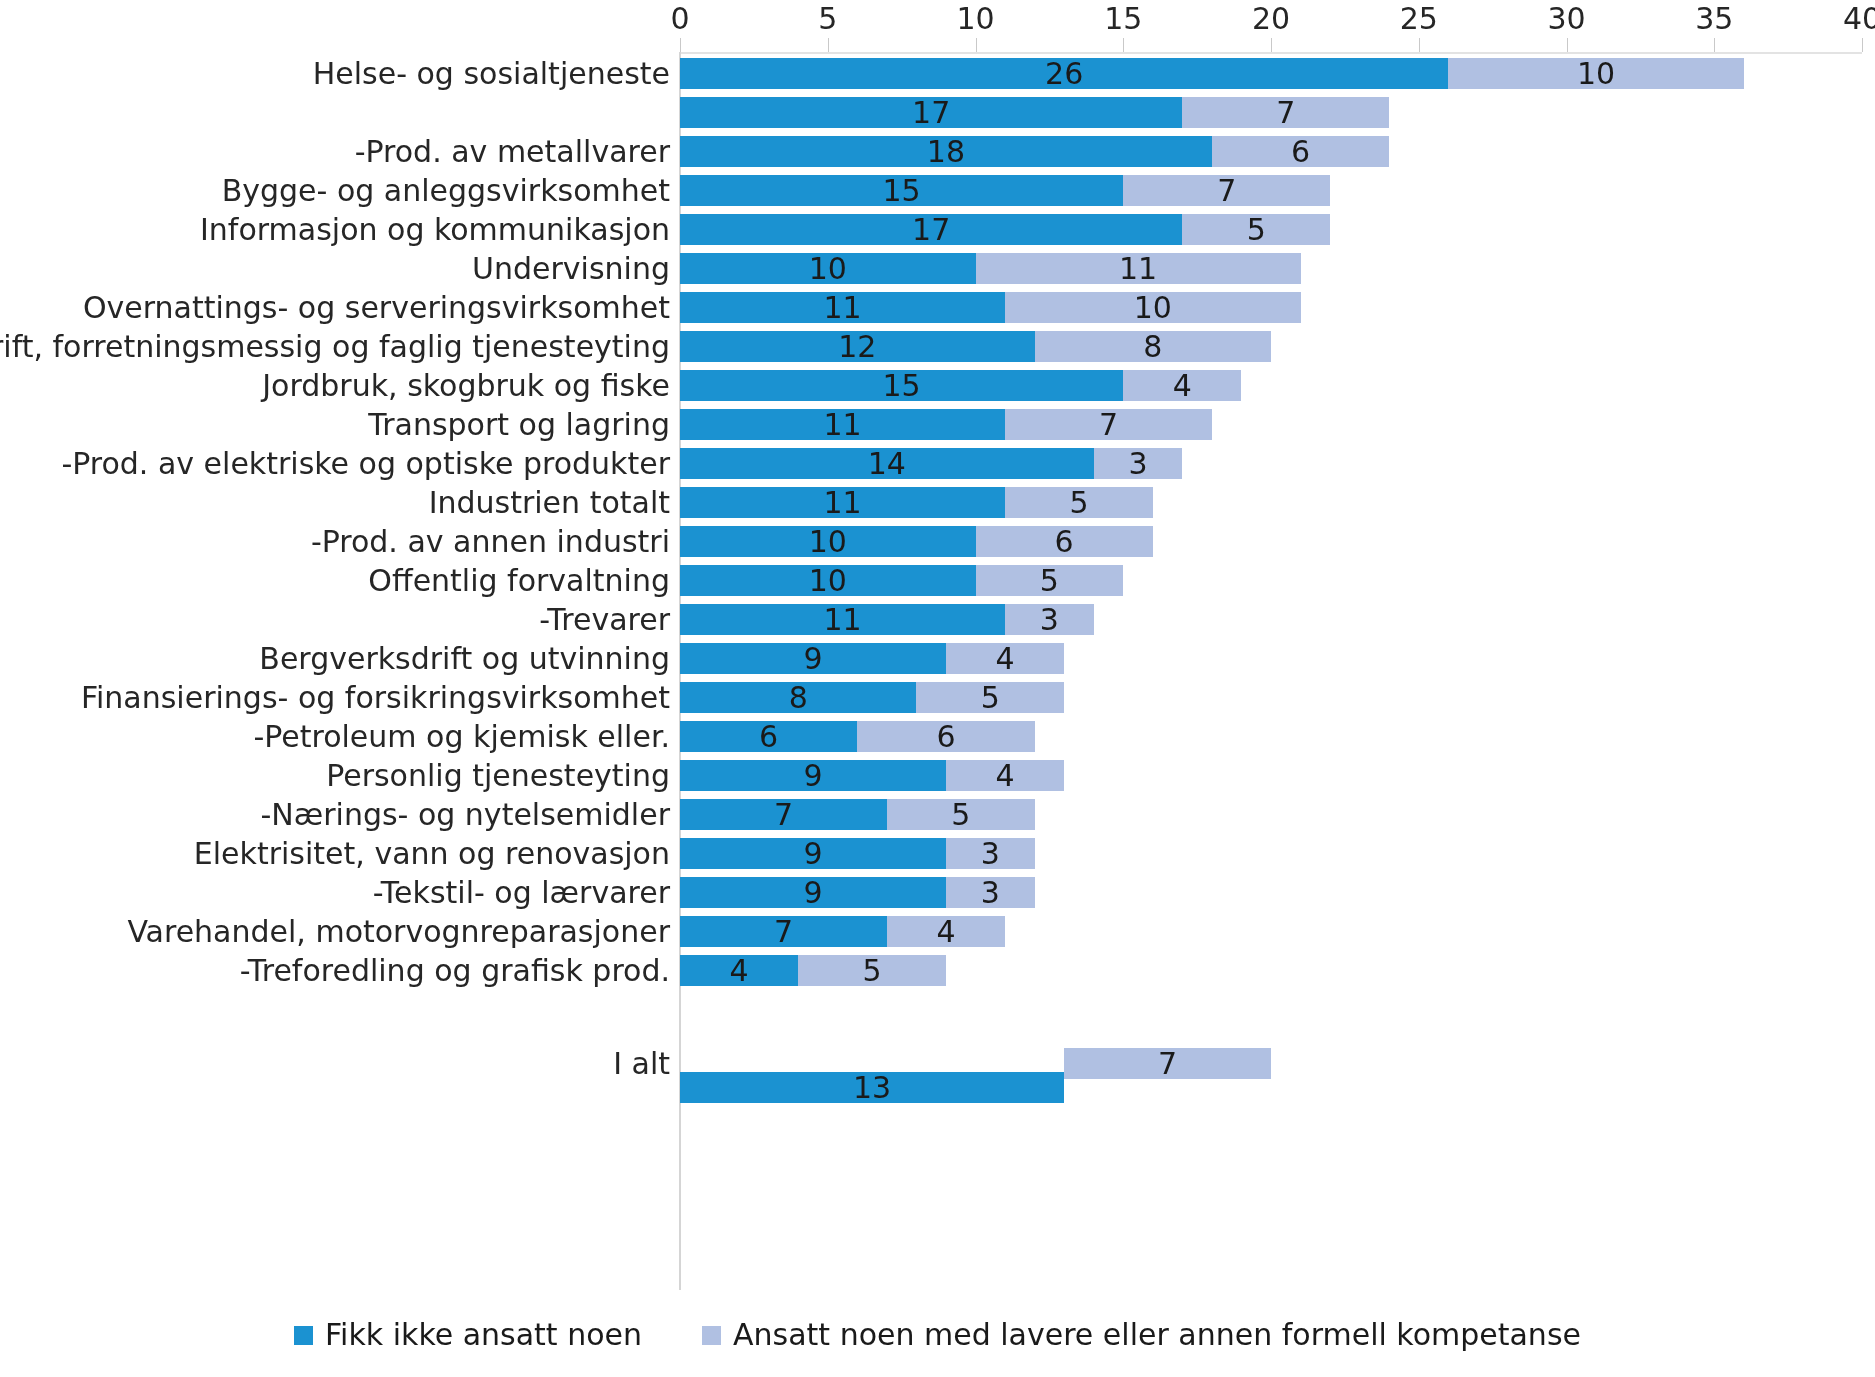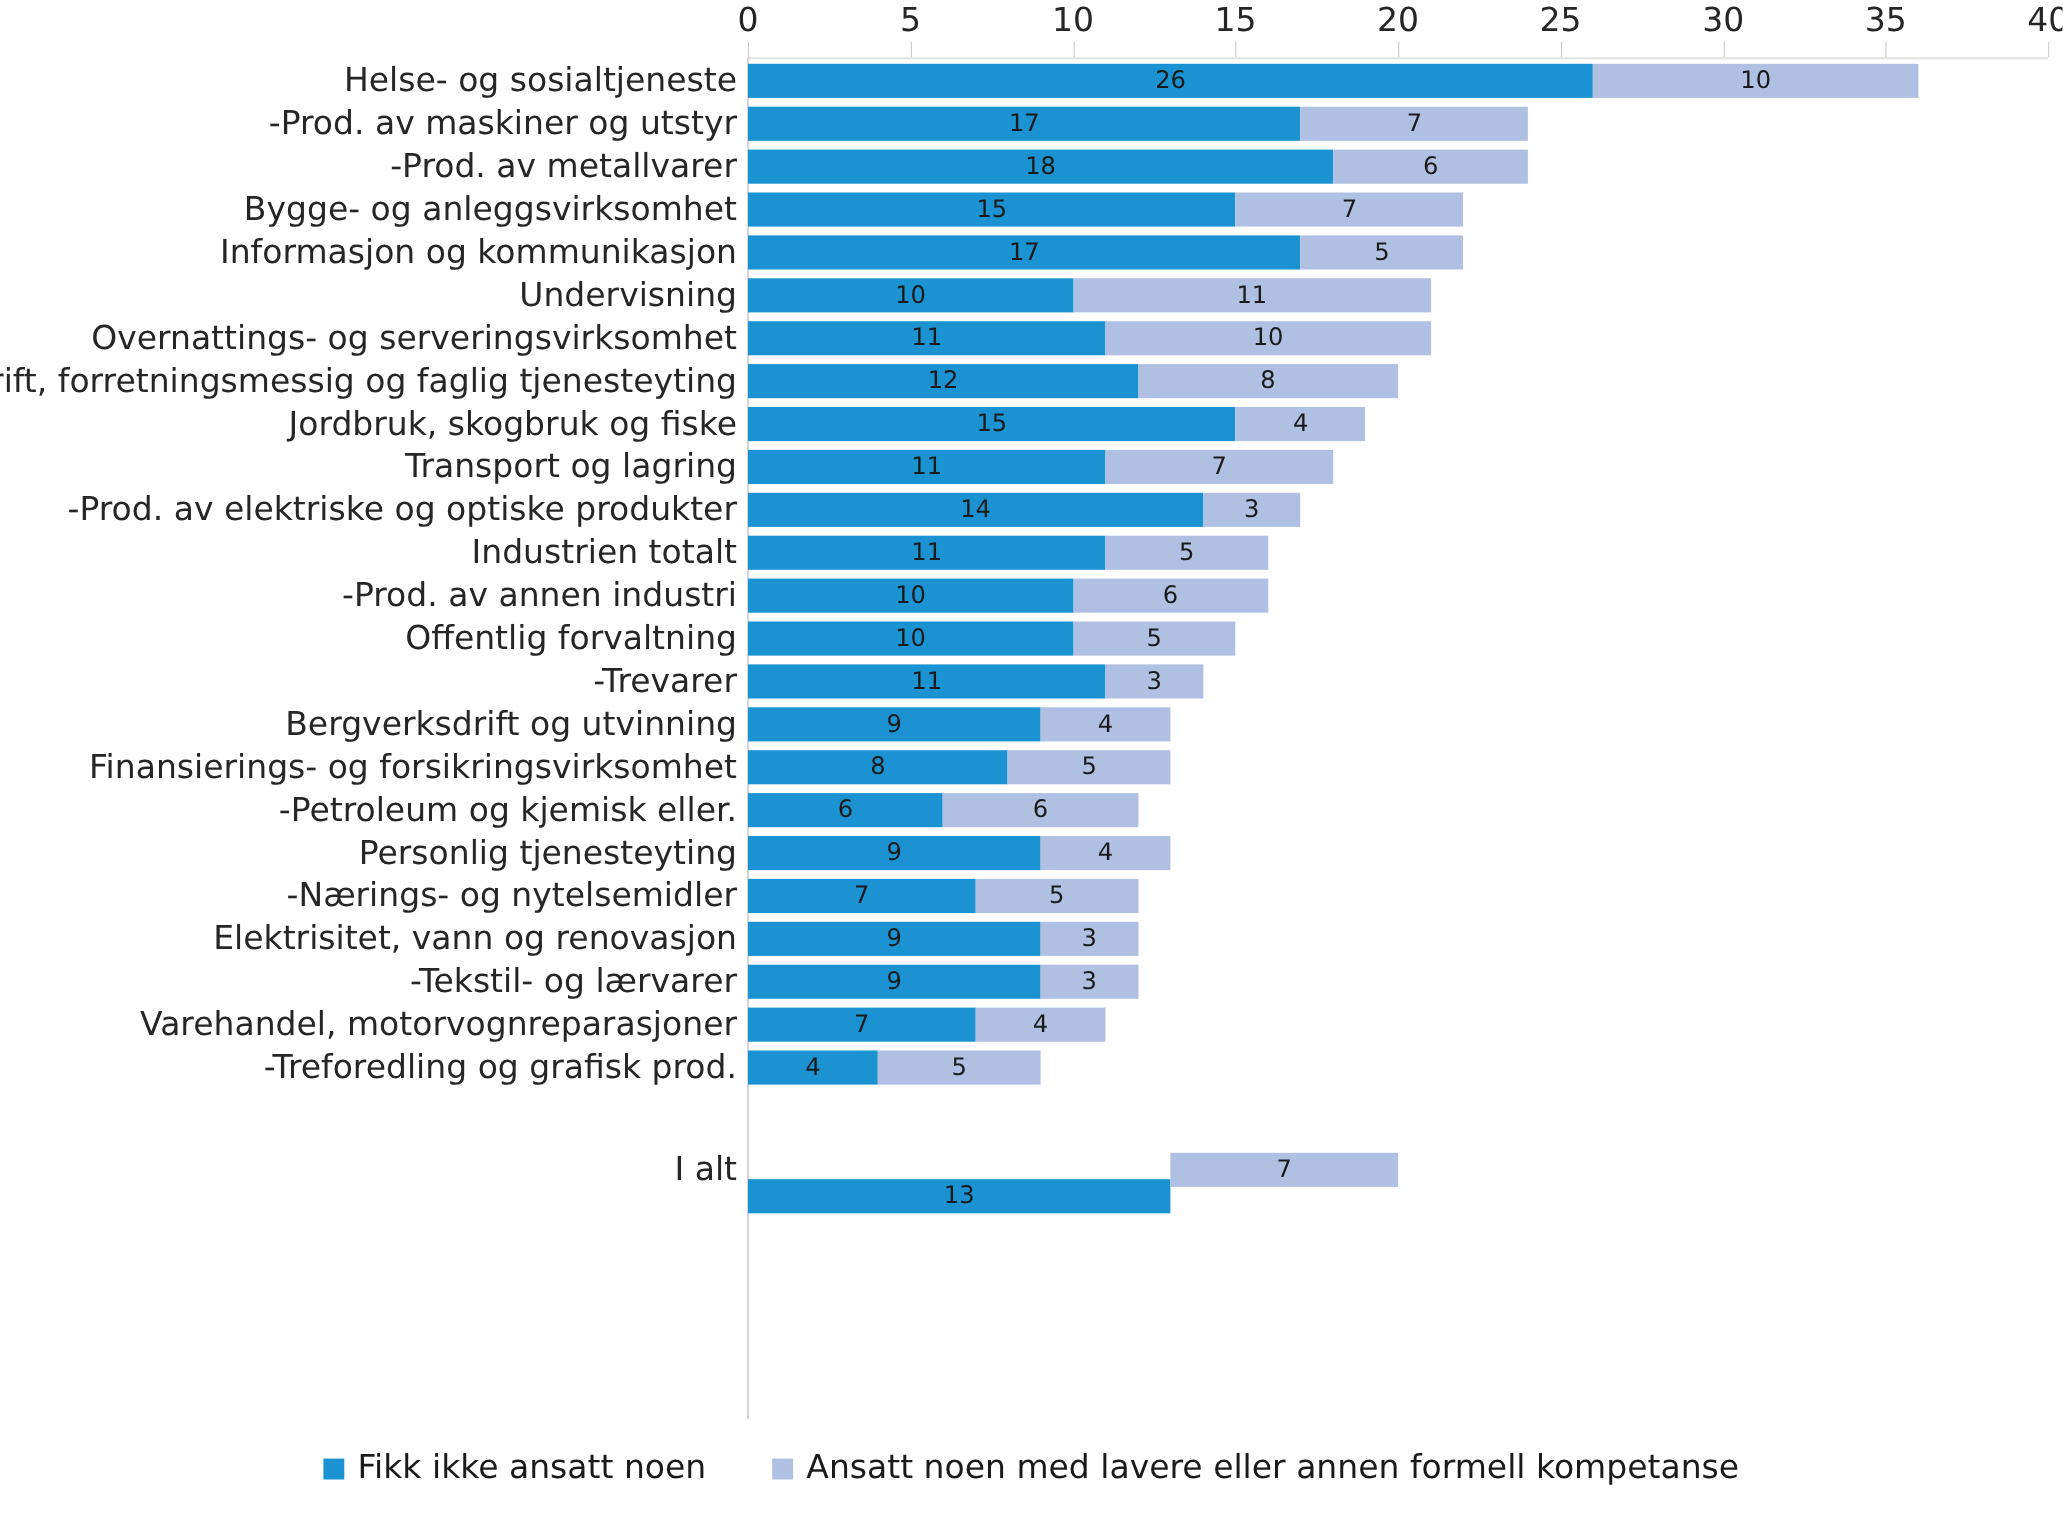--- a/index.html
+++ b/index.html
@@ -115,21 +115,21 @@
 
   .seg {
     position: absolute;
     top: 4px;
     height: 31px;
     display: flex;
     align-items: center;
     justify-content: center;
   }
   .seg span {
-    font-size: 22px;
+    font-size: 30px;
     line-height: 31px;
     color: #1a1a1a;
   }
 
   .spacer-row {
     height: 54px;
   }
 
   .legend {
     position: absolute;
@@ -196,21 +196,20 @@
           <div class="bar-area" style="width: 1063.8px;">
             <div class="seg" style="left: 0px; width: 768.3px; background: rgb(27, 146, 209);">
               <span>26</span>
             </div>
             <div class="seg" style="left: 768.3px; width: 295.5px; background: rgb(176, 192, 226);">
               <span>10</span>
             </div>
           </div>
         </div>
         <div class="row">
-          <div class="row-label">-Prod. av maskiner og utstyr</div>
           <div class="bar-area" style="width: 709.2px;">
             <div class="seg" style="left: 0px; width: 502.35px; background: rgb(27, 146, 209);">
               <span>17</span>
             </div>
             <div class="seg" style="left: 502.35px; width: 206.85px; background: rgb(176, 192, 226);">
               <span>7</span>
             </div>
           </div>
         </div>
         <div class="row">

